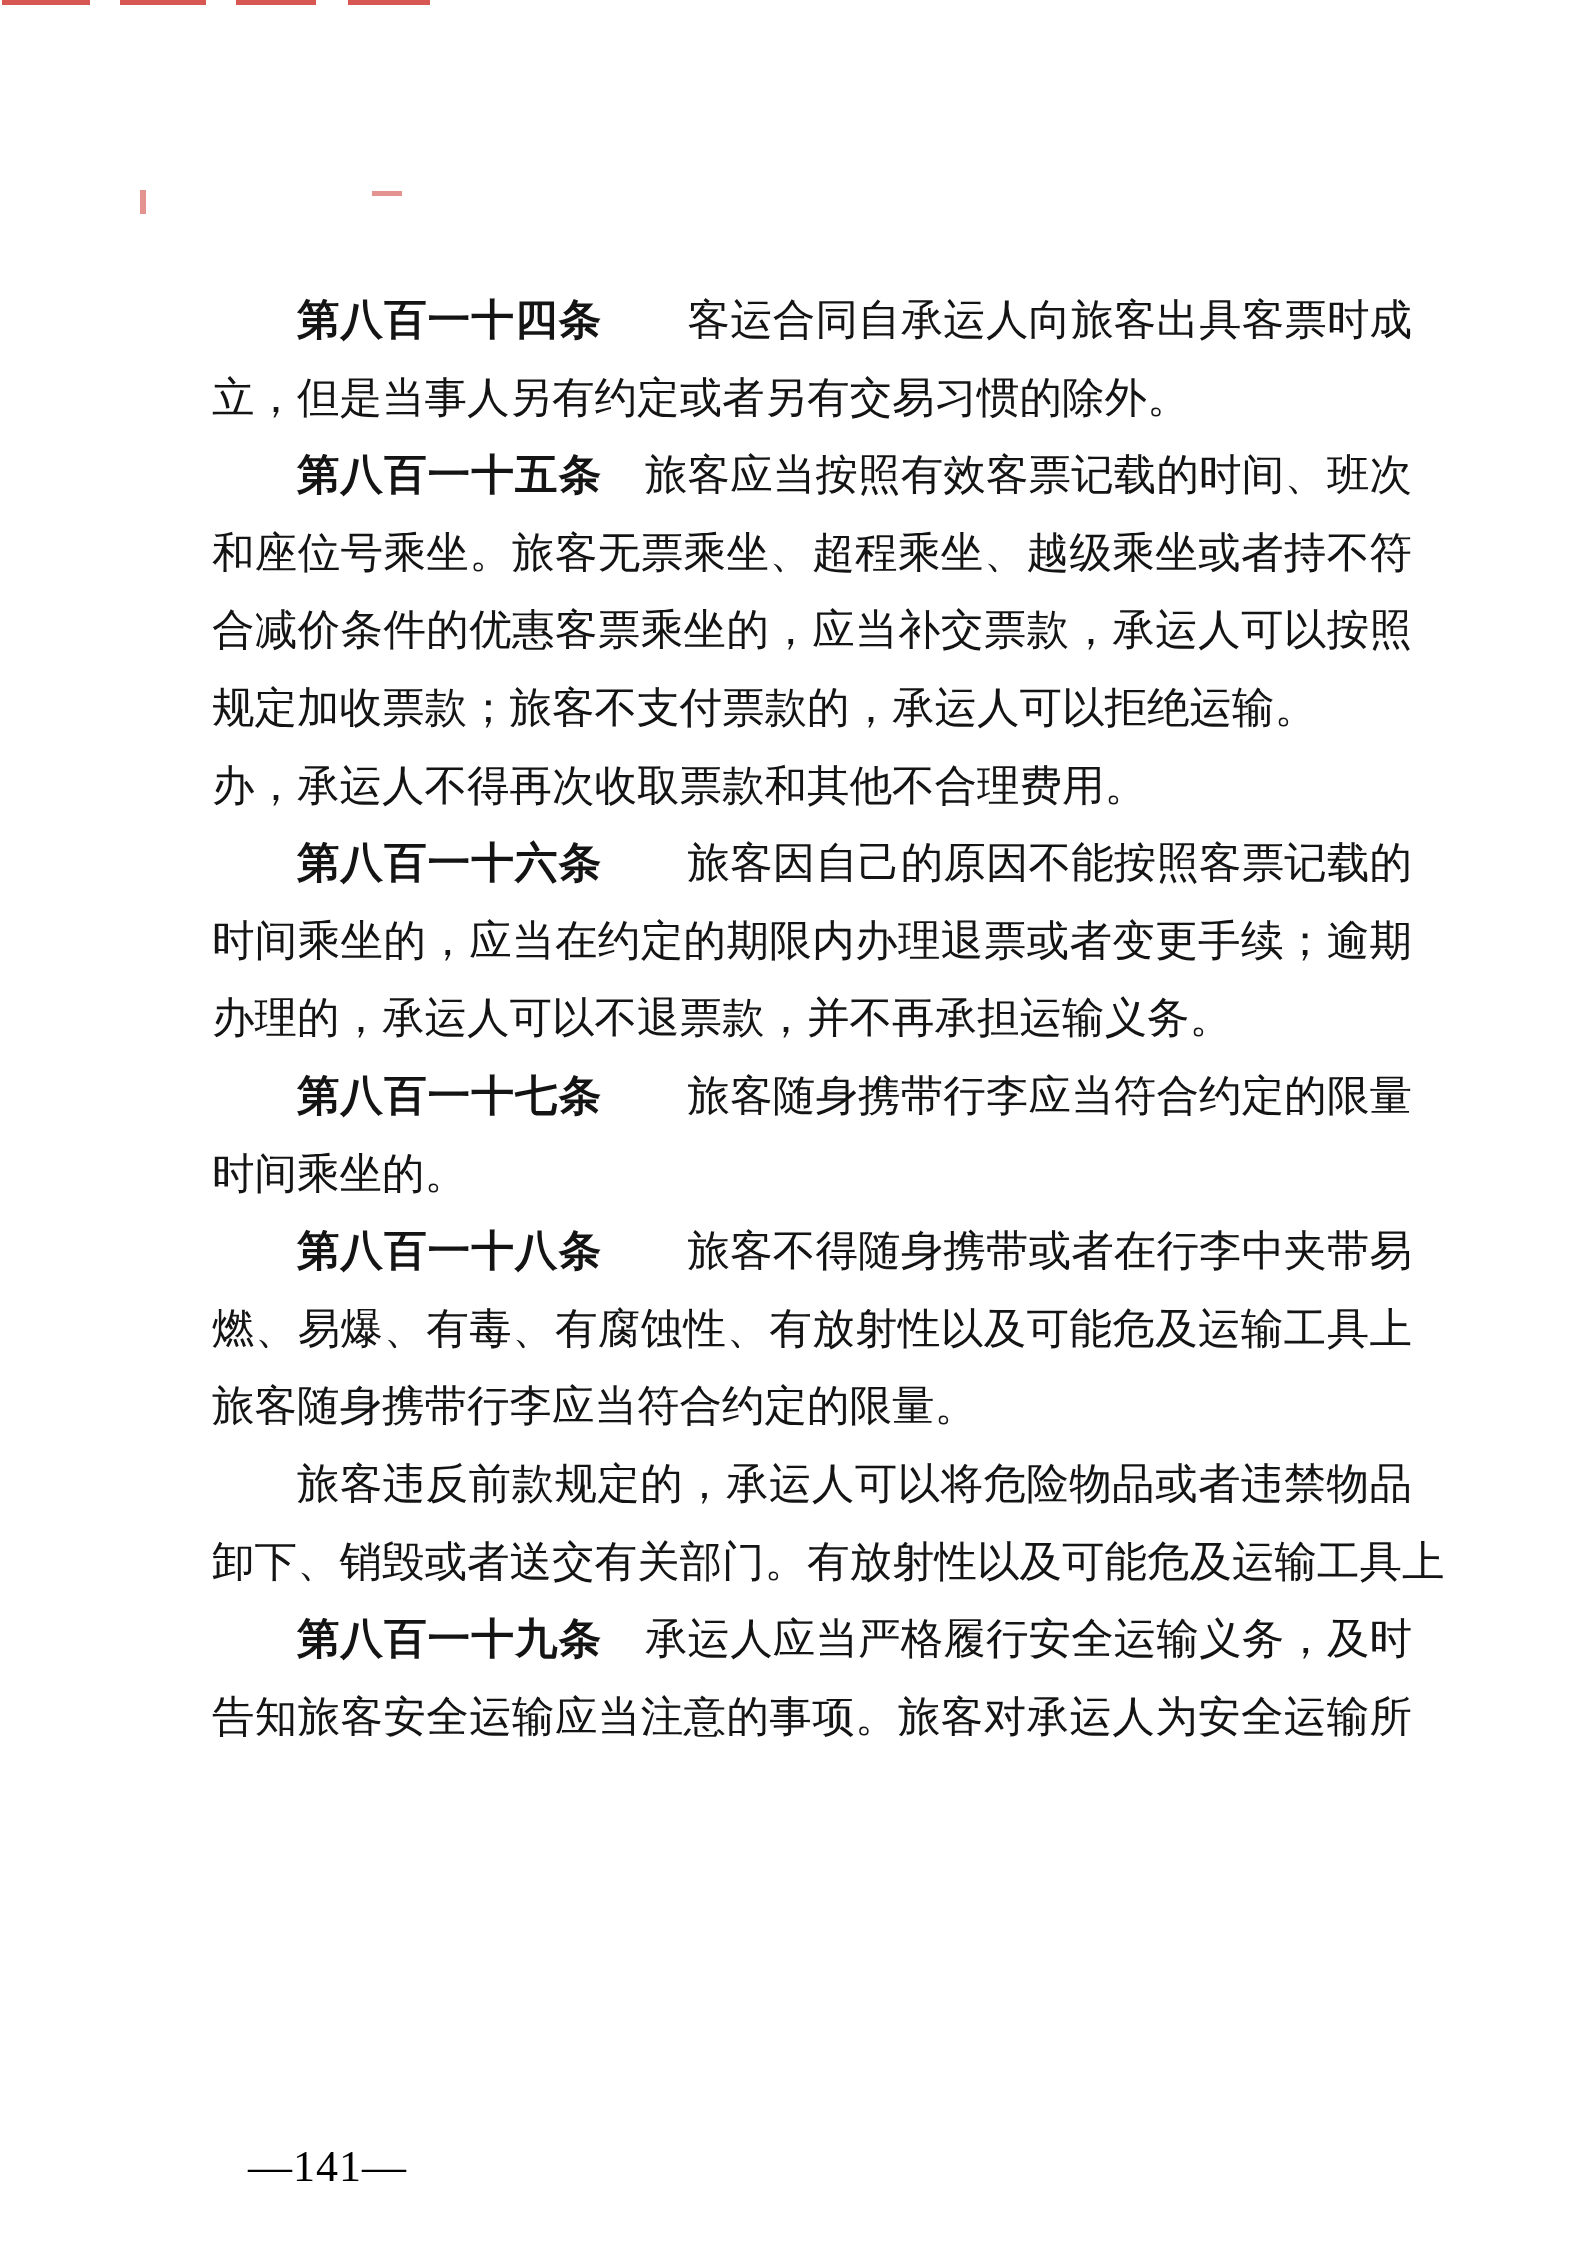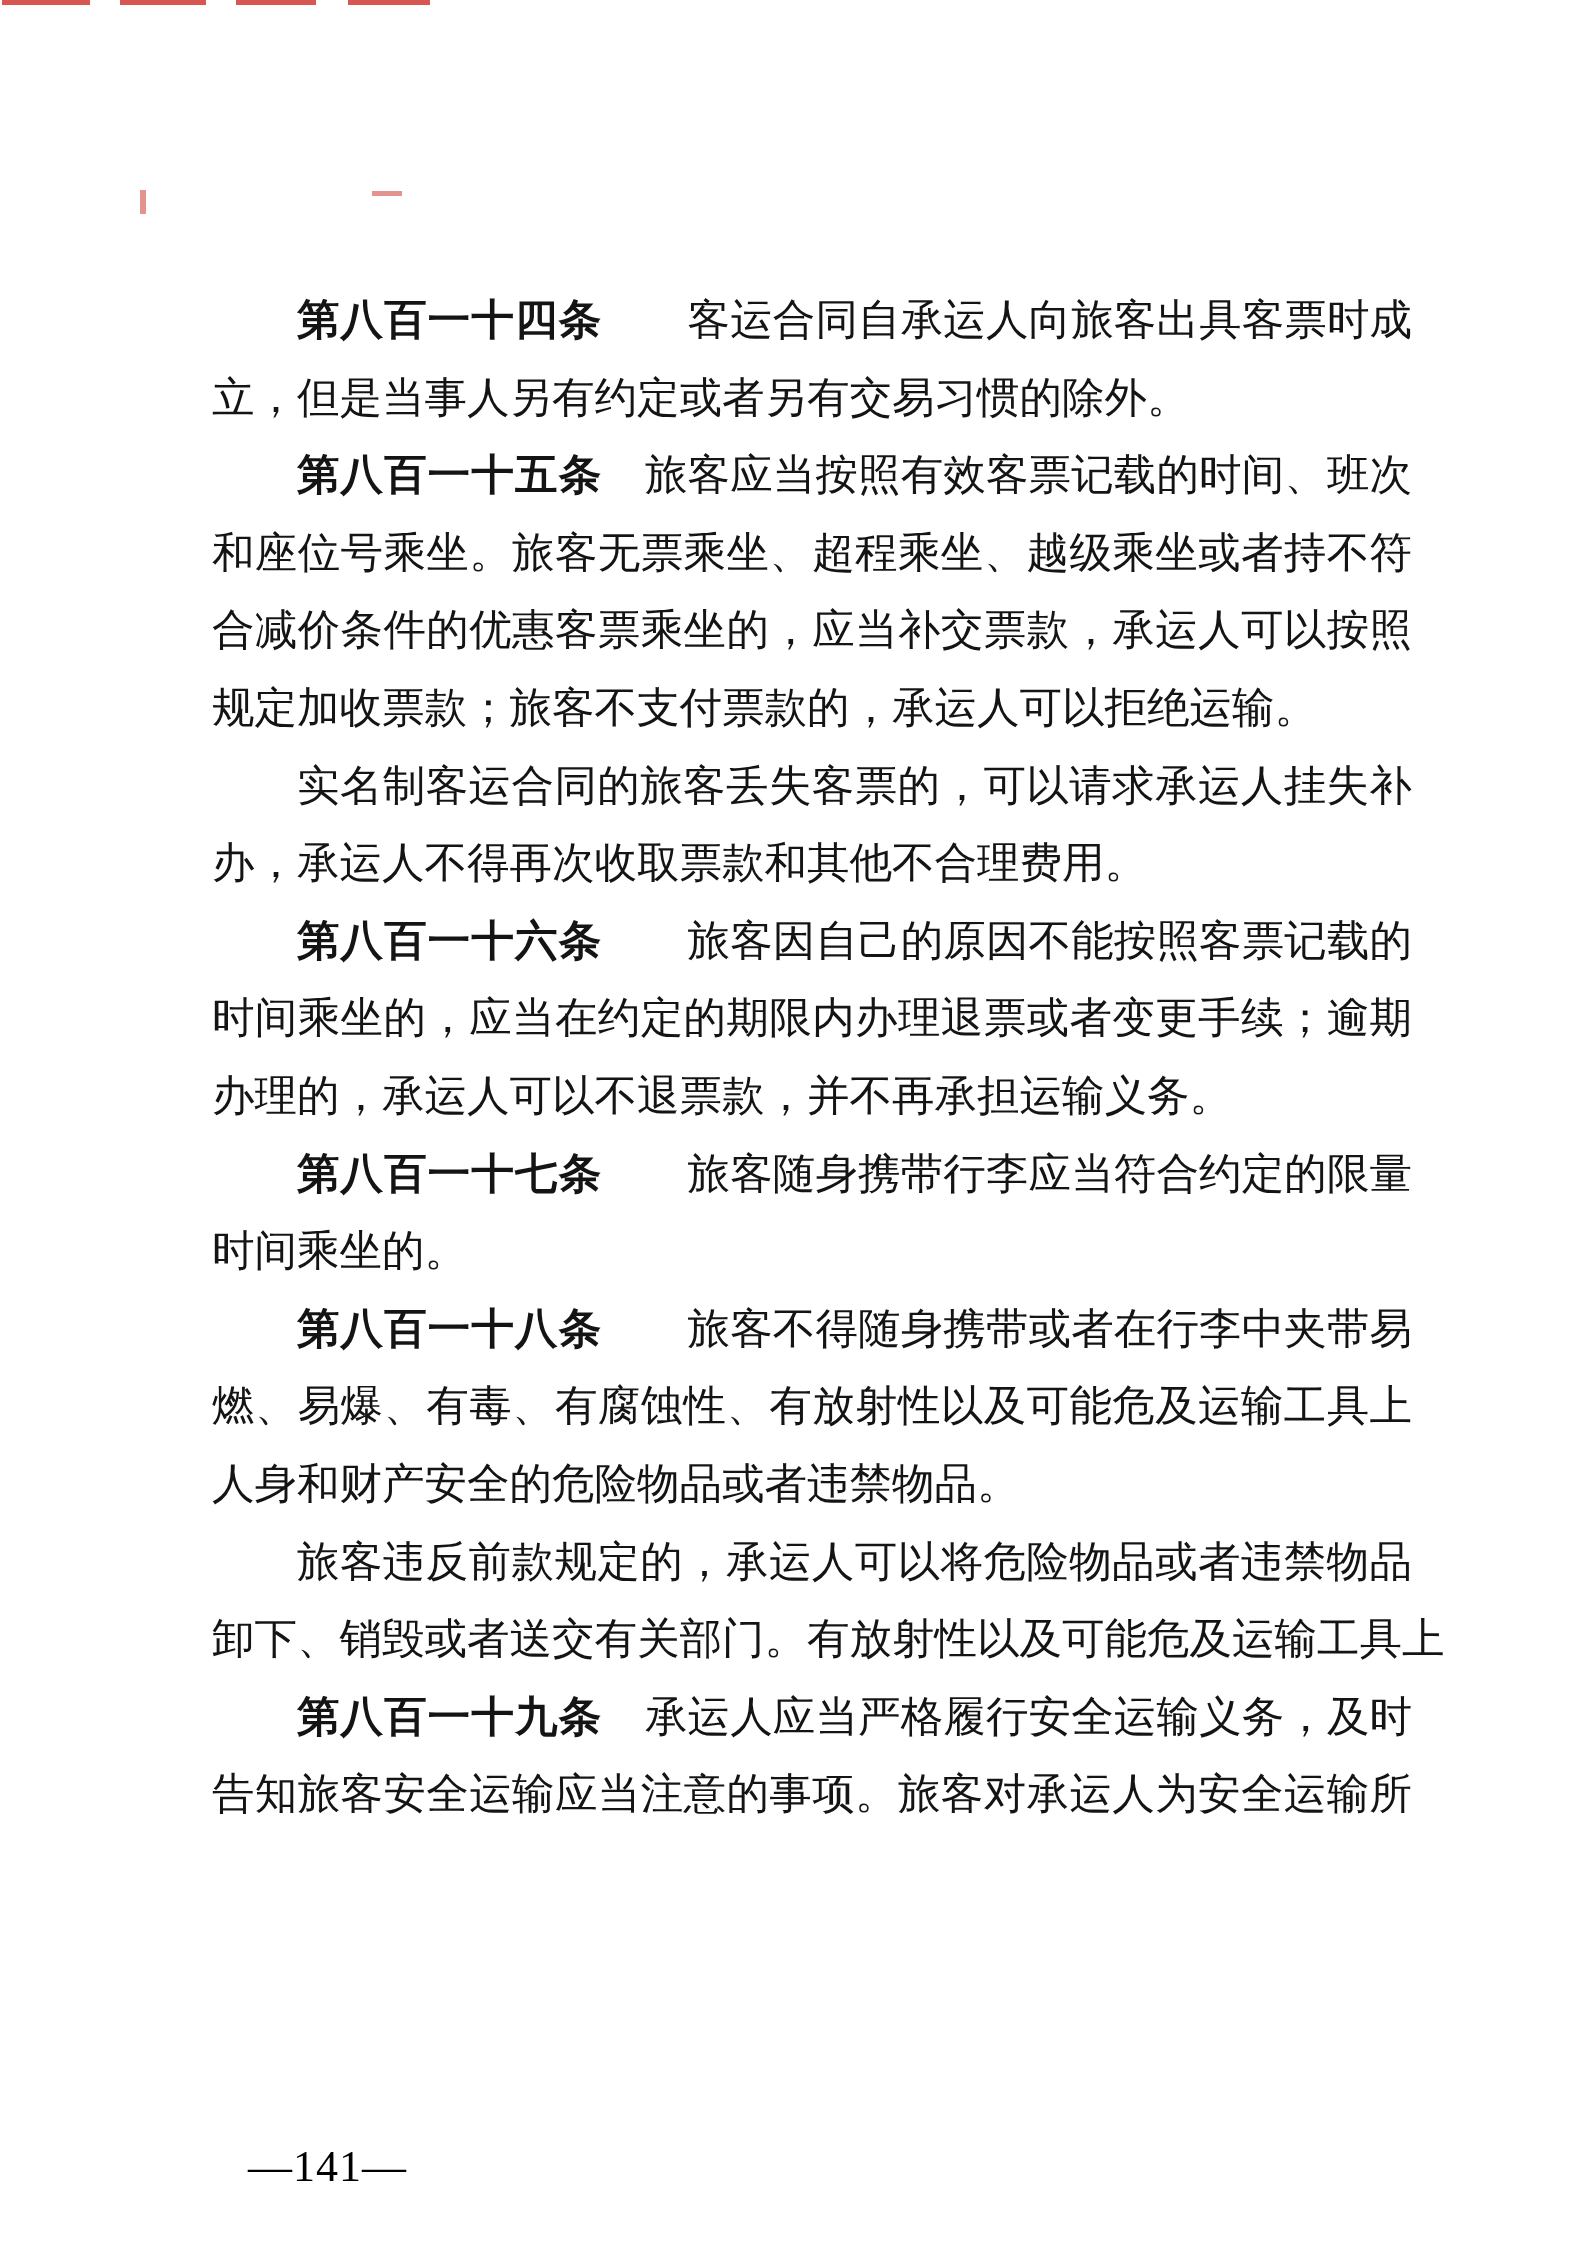--- a/index.html
+++ b/index.html
@@ -69,40 +69,39 @@
     <div class="line short"><span>立，但是当事人另有约定或者另有交易习惯的除外。</span></div>
 
     <div class="line indent"><span class="art-no">第八百一十五条</span><span>　旅客应当按照有效客票记载的时间、班次</span></div>
 
     <div class="line"><span>和座位号乘坐。旅客无票乘坐、超程乘坐、越级乘坐或者持不符</span></div>
 
     <div class="line"><span>合减价条件的优惠客票乘坐的，应当补交票款，承运人可以按照</span></div>
 
     <div class="line short"><span>规定加收票款；旅客不支付票款的，承运人可以拒绝运输。</span></div>
 
-    <div class="line indent"><span>实名制客运合同的旅客丢失客票的，可以请求承运人挂失补</span></div>
 
     <div class="line short"><span>办，承运人不得再次收取票款和其他不合理费用。</span></div>
 
     <div class="line indent"><span class="art-no">第八百一十六条</span><span>　　旅客因自己的原因不能按照客票记载的</span></div>
 
     <div class="line"><span>时间乘坐的，应当在约定的期限内办理退票或者变更手续；逾期</span></div>
 
     <div class="line short"><span>办理的，承运人可以不退票款，并不再承担运输义务。</span></div>
 
     <div class="line indent"><span class="art-no">第八百一十七条</span><span>　　旅客随身携带行李应当符合约定的限量</span></div>
 
 
     <div class="line short"><span>时间乘坐的。</span></div>
 
     <div class="line indent"><span class="art-no">第八百一十八条</span><span>　　旅客不得随身携带或者在行李中夹带易</span></div>
 
     <div class="line"><span>燃、易爆、有毒、有腐蚀性、有放射性以及可能危及运输工具上</span></div>
 
-    <div class="line short"><span>人身和财产安全的危险物品或者违禁物品。</span></div>
+    <div class="line short"><span>旅客随身携带行李应当符合约定的限量。</span></div>
 
     <div class="line indent"><span>旅客违反前款规定的，承运人可以将危险物品或者违禁物品</span></div>
 
     <div class="line"><span>卸下、销毁或者送交有关部门。有放射性以及可能危及运输工具上</span></div>
 
 
     <div class="line indent"><span class="art-no">第八百一十九条</span><span>　承运人应当严格履行安全运输义务，及时</span></div>
 
     <div class="line"><span>告知旅客安全运输应当注意的事项。旅客对承运人为安全运输所</span></div>
 

